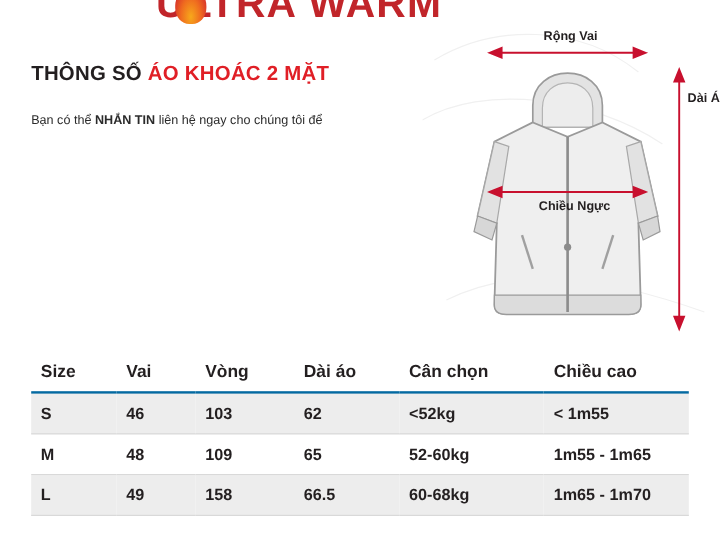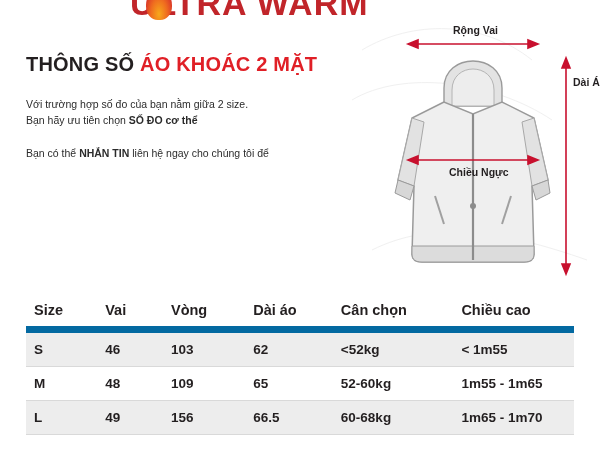--- a/index.html
+++ b/index.html
@@ -46,21 +46,21 @@
   }
 
   
   .left-col {
     position: absolute;
     top: 52px;
     left: 26px;
     width: 320px;
   }
   .title {
-    font-size: 20px;
+    font-size: 17px;
     font-weight: bold;
     letter-spacing: .2px;
     margin: 0 0 20px 0;
     line-height: 1.2;
     color: #231f20;
   }
   .title .red { color: #e01f26; }
   .subtitle {
     font-size: 14.5px;
     font-weight: bold;
@@ -105,21 +105,21 @@
   table {
     width: 100%;
     border-collapse: collapse;
     font-size: 13.5px;
   }
   thead th {
     text-align: left;
     font-weight: bold;
     font-size: 14.5px;
     padding: 6px 4px 8px 8px;
-    border-bottom: 7px solid #0369a1;
+    border-bottom: 2px solid #0369a1;
     color: #231f20;
     white-space: nowrap;
   }
   tbody td {
     padding: 9px 4px 9px 8px;
     font-weight: bold;
     font-size: 13.5px;
     border-bottom: 1px solid #d9d9d9;
     color: #231f20;
     white-space: nowrap;
@@ -140,24 +140,20 @@
   <div class="banner-text">ULTRA WARM</div>
   <div class="flame"></div>
 </div>
 
 <div class="left-col">
   <h1 class="title">
     <span>THÔNG SỐ </span><span class="red">ÁO KHOÁC 2 MẶT</span>
   </h1>
 
 
-  <p class="para">
-    <span>Với trường hợp số đo của bạn nằm giữa 2 size.</span><br>
-    <span>Bạn hãy ưu tiên chọn </span><b>SỐ ĐO cơ thể</b>
-  </p>
 
   <p class="para">
     <span>Bạn có thể </span><b>NHẮN TIN</b><span> liên hệ ngay cho chúng tôi để</span><br>
   </p>
 </div>
 
 <div class="illus">
   <svg width="242" height="270" viewBox="0 0 242 270">
 
     <g stroke="#f0f0f0" fill="none" stroke-width="1">
@@ -242,20 +238,20 @@
         <td>M</td>
         <td>48</td>
         <td>109</td>
         <td>65</td>
         <td>52-60kg</td>
         <td>1m55 - 1m65</td>
       </tr>
       <tr class="shaded">
         <td>L</td>
         <td>49</td>
-        <td>156</td>
+        <td>158</td>
         <td>66.5</td>
         <td>60-68kg</td>
         <td>1m65 - 1m70</td>
       </tr>
     </tbody>
   </table>
 </div>
 
 </body></html>

